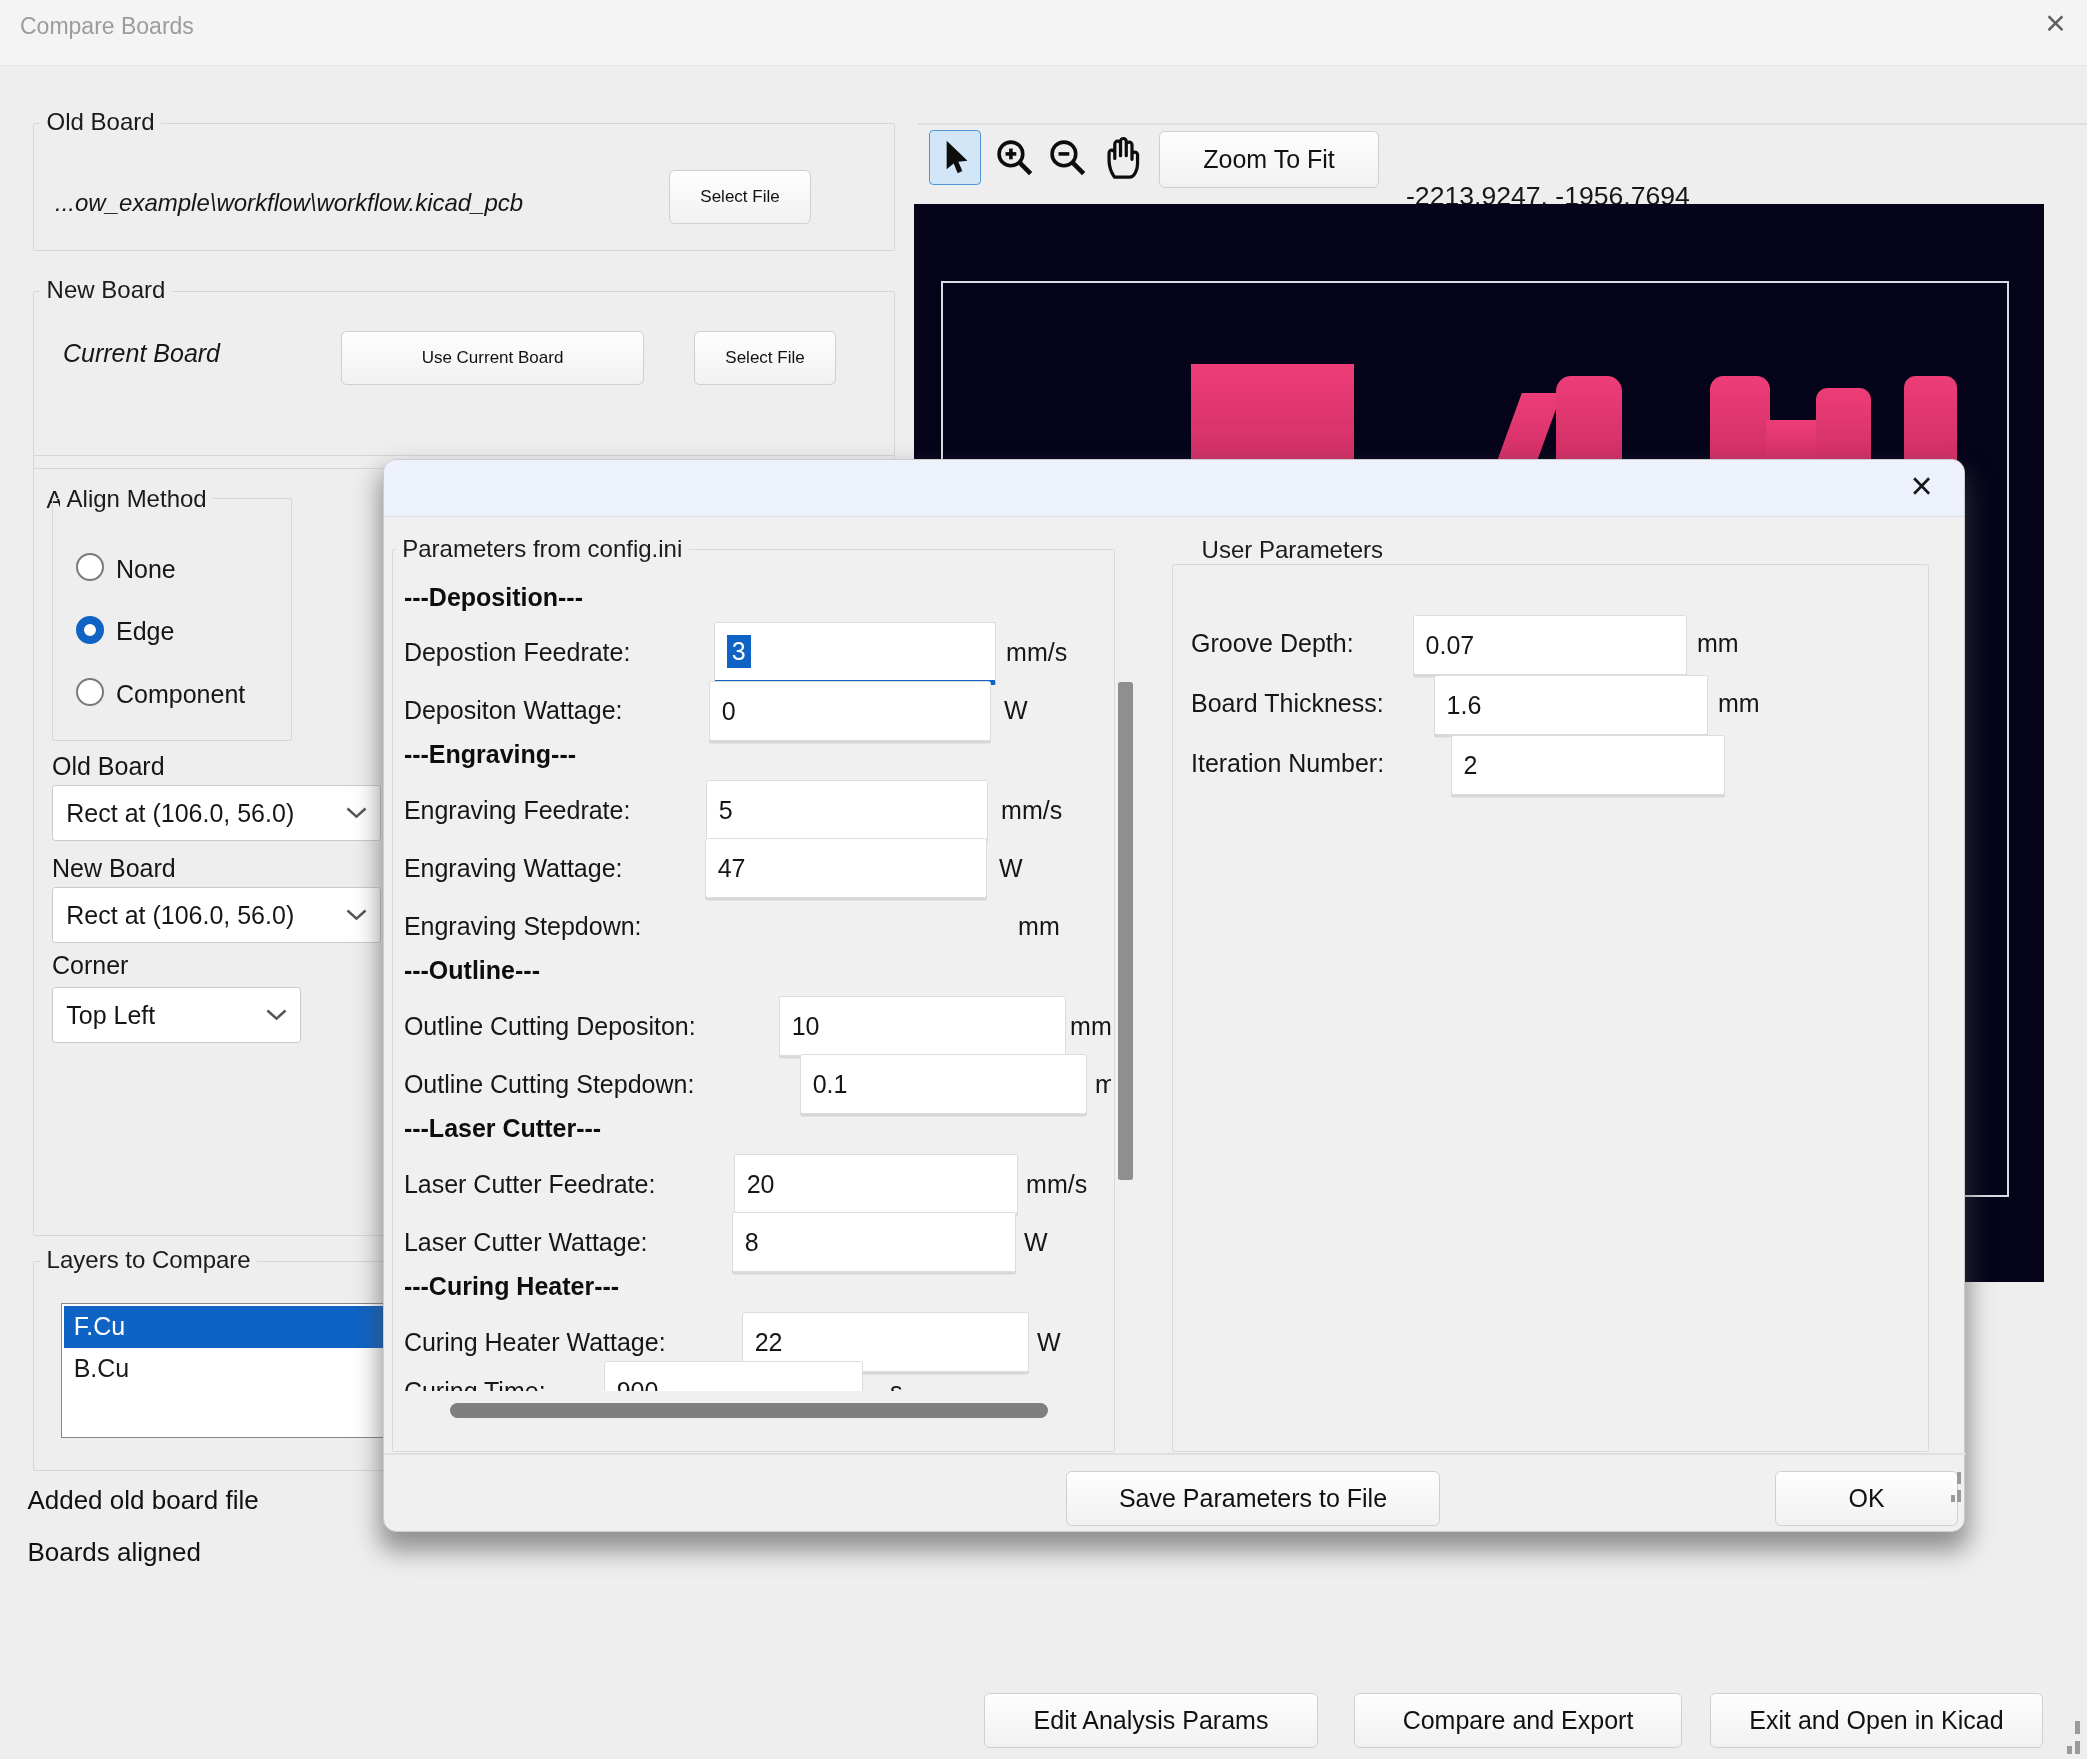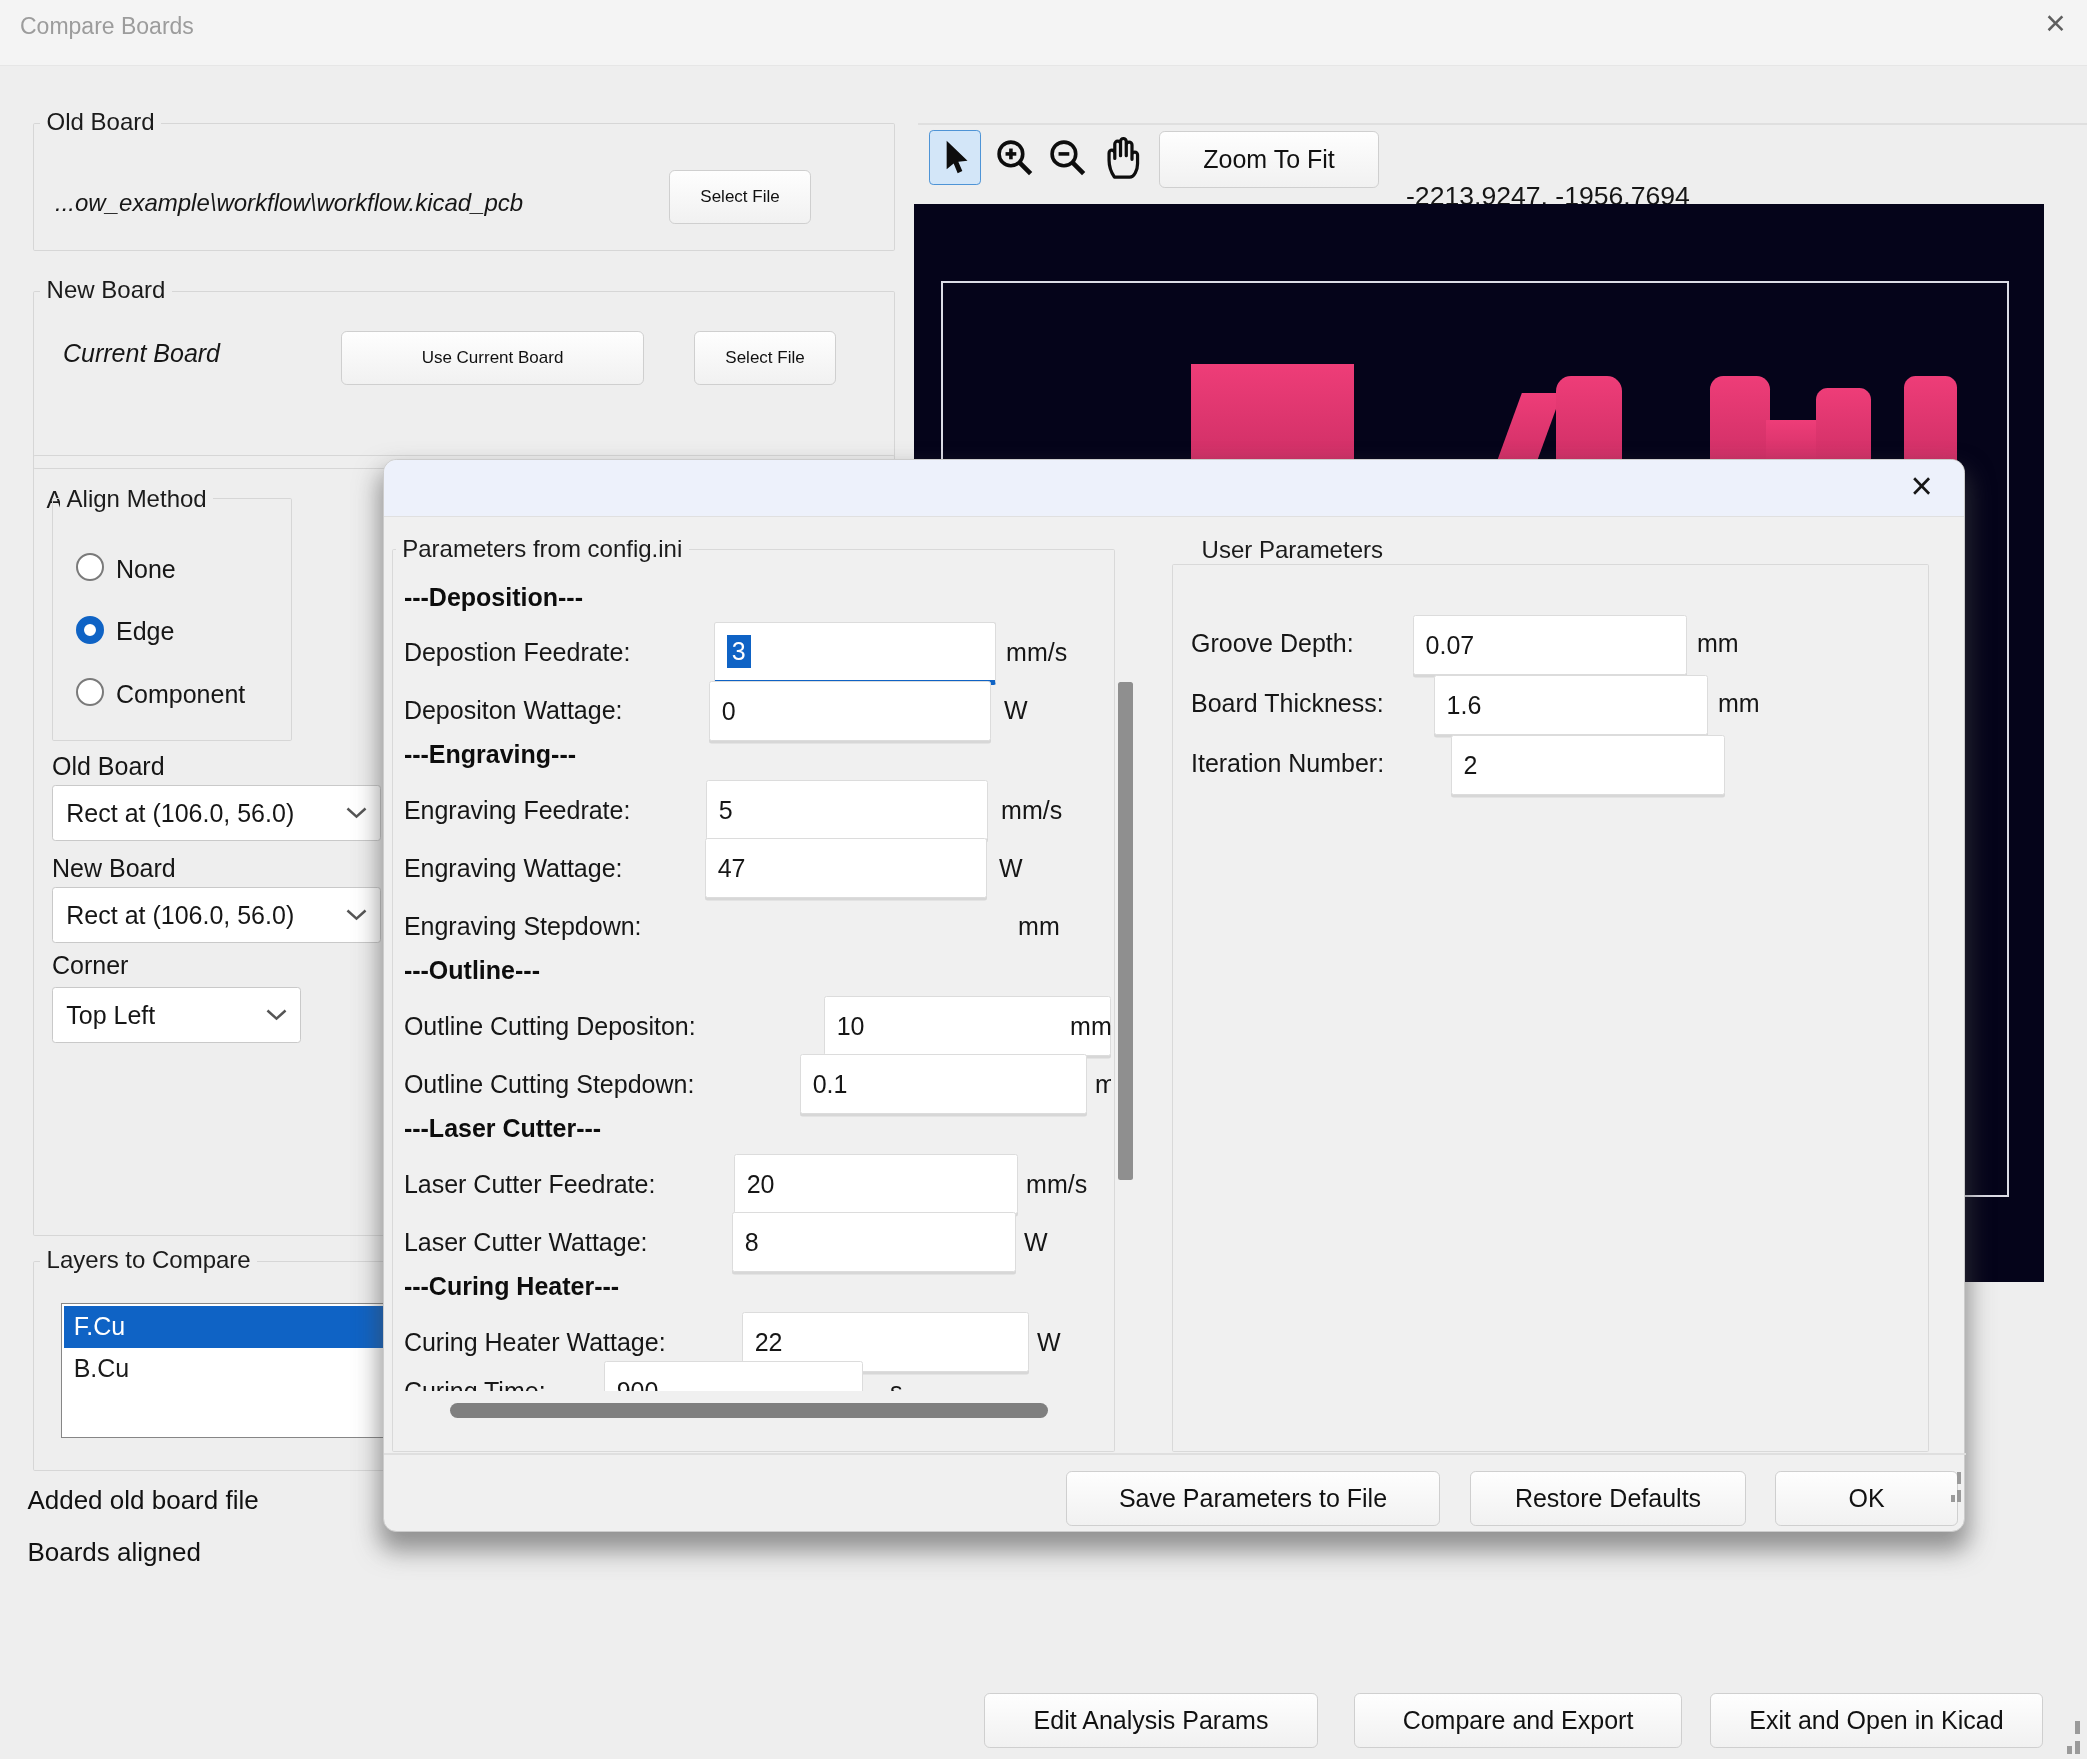--- a/index.html
+++ b/index.html
@@ -199,21 +199,21 @@
           <span>47</span>
         </div>
       <div class="unit" style="left:606px;top:303px;">W</div>
 
       <div class="lbl" style="left:10.8px;top:361px;">Engraving Stepdown:</div>
       <div class="unit" style="left:625px;top:361px;">mm</div>
 
       <div class="sect" style="left:10.8px;top:405px;">---Outline---</div>
 
       <div class="lbl" style="left:10.8px;top:461px;">Outline Cutting Depositon:</div>
-      <div class="inputbox" style="left:386px;top:445px;width:287px;height:60px;margin-left:45px;">
+      <div class="inputbox" style="left:386px;top:445px;width:287px;height:60px;">
           <span>10</span>
         </div>
       <div class="unit" style="left:677px;top:461px;">mm</div>
 
       <div class="lbl" style="left:10.8px;top:519px;">Outline Cutting Stepdown:</div>
       <div class="inputbox" style="left:407px;top:503px;width:287px;height:60px;">
           <span>0.1</span>
         </div>
       <div class="unit" style="left:702px;top:519px;">mm</div>
 
@@ -264,21 +264,20 @@
       </div>
     <div class="unit" style="left:1334px;top:229px;">mm</div>
 
     <div class="lbl" style="left:807px;top:289px;">Iteration Number:</div>
     <div class="inputbox" style="left:1067px;top:275px;width:274px;height:60px;">
         <span>2</span>
       </div>
 
     <div class="sep" style="left:0px;top:993px;width:1582px;height:1.7px;"></div>
     <div class="btn" style="left:682px;top:1011px;width:372px;height:53px;font-size:25px;">Save Parameters to File</div>
-    <div class="btn" style="left:1086px;top:1011px;width:274px;height:53px;font-size:25px;">Restore Defaults</div>
     <div class="btn" style="left:1391px;top:1011px;width:181px;height:53px;font-size:25px;">OK</div>
 
     <div>
       <div class="gripdot" style="left:1573px;top:1030px;width:4.2px;height:11.6px;"></div>
       <div class="gripdot" style="left:1567px;top:1035px;width:4.2px;height:6.6px;"></div>
       <div class="gripdot" style="left:1573px;top:1012px;width:4.2px;height:11.6px;"></div>
     </div>
   </div>
 
 </div>

